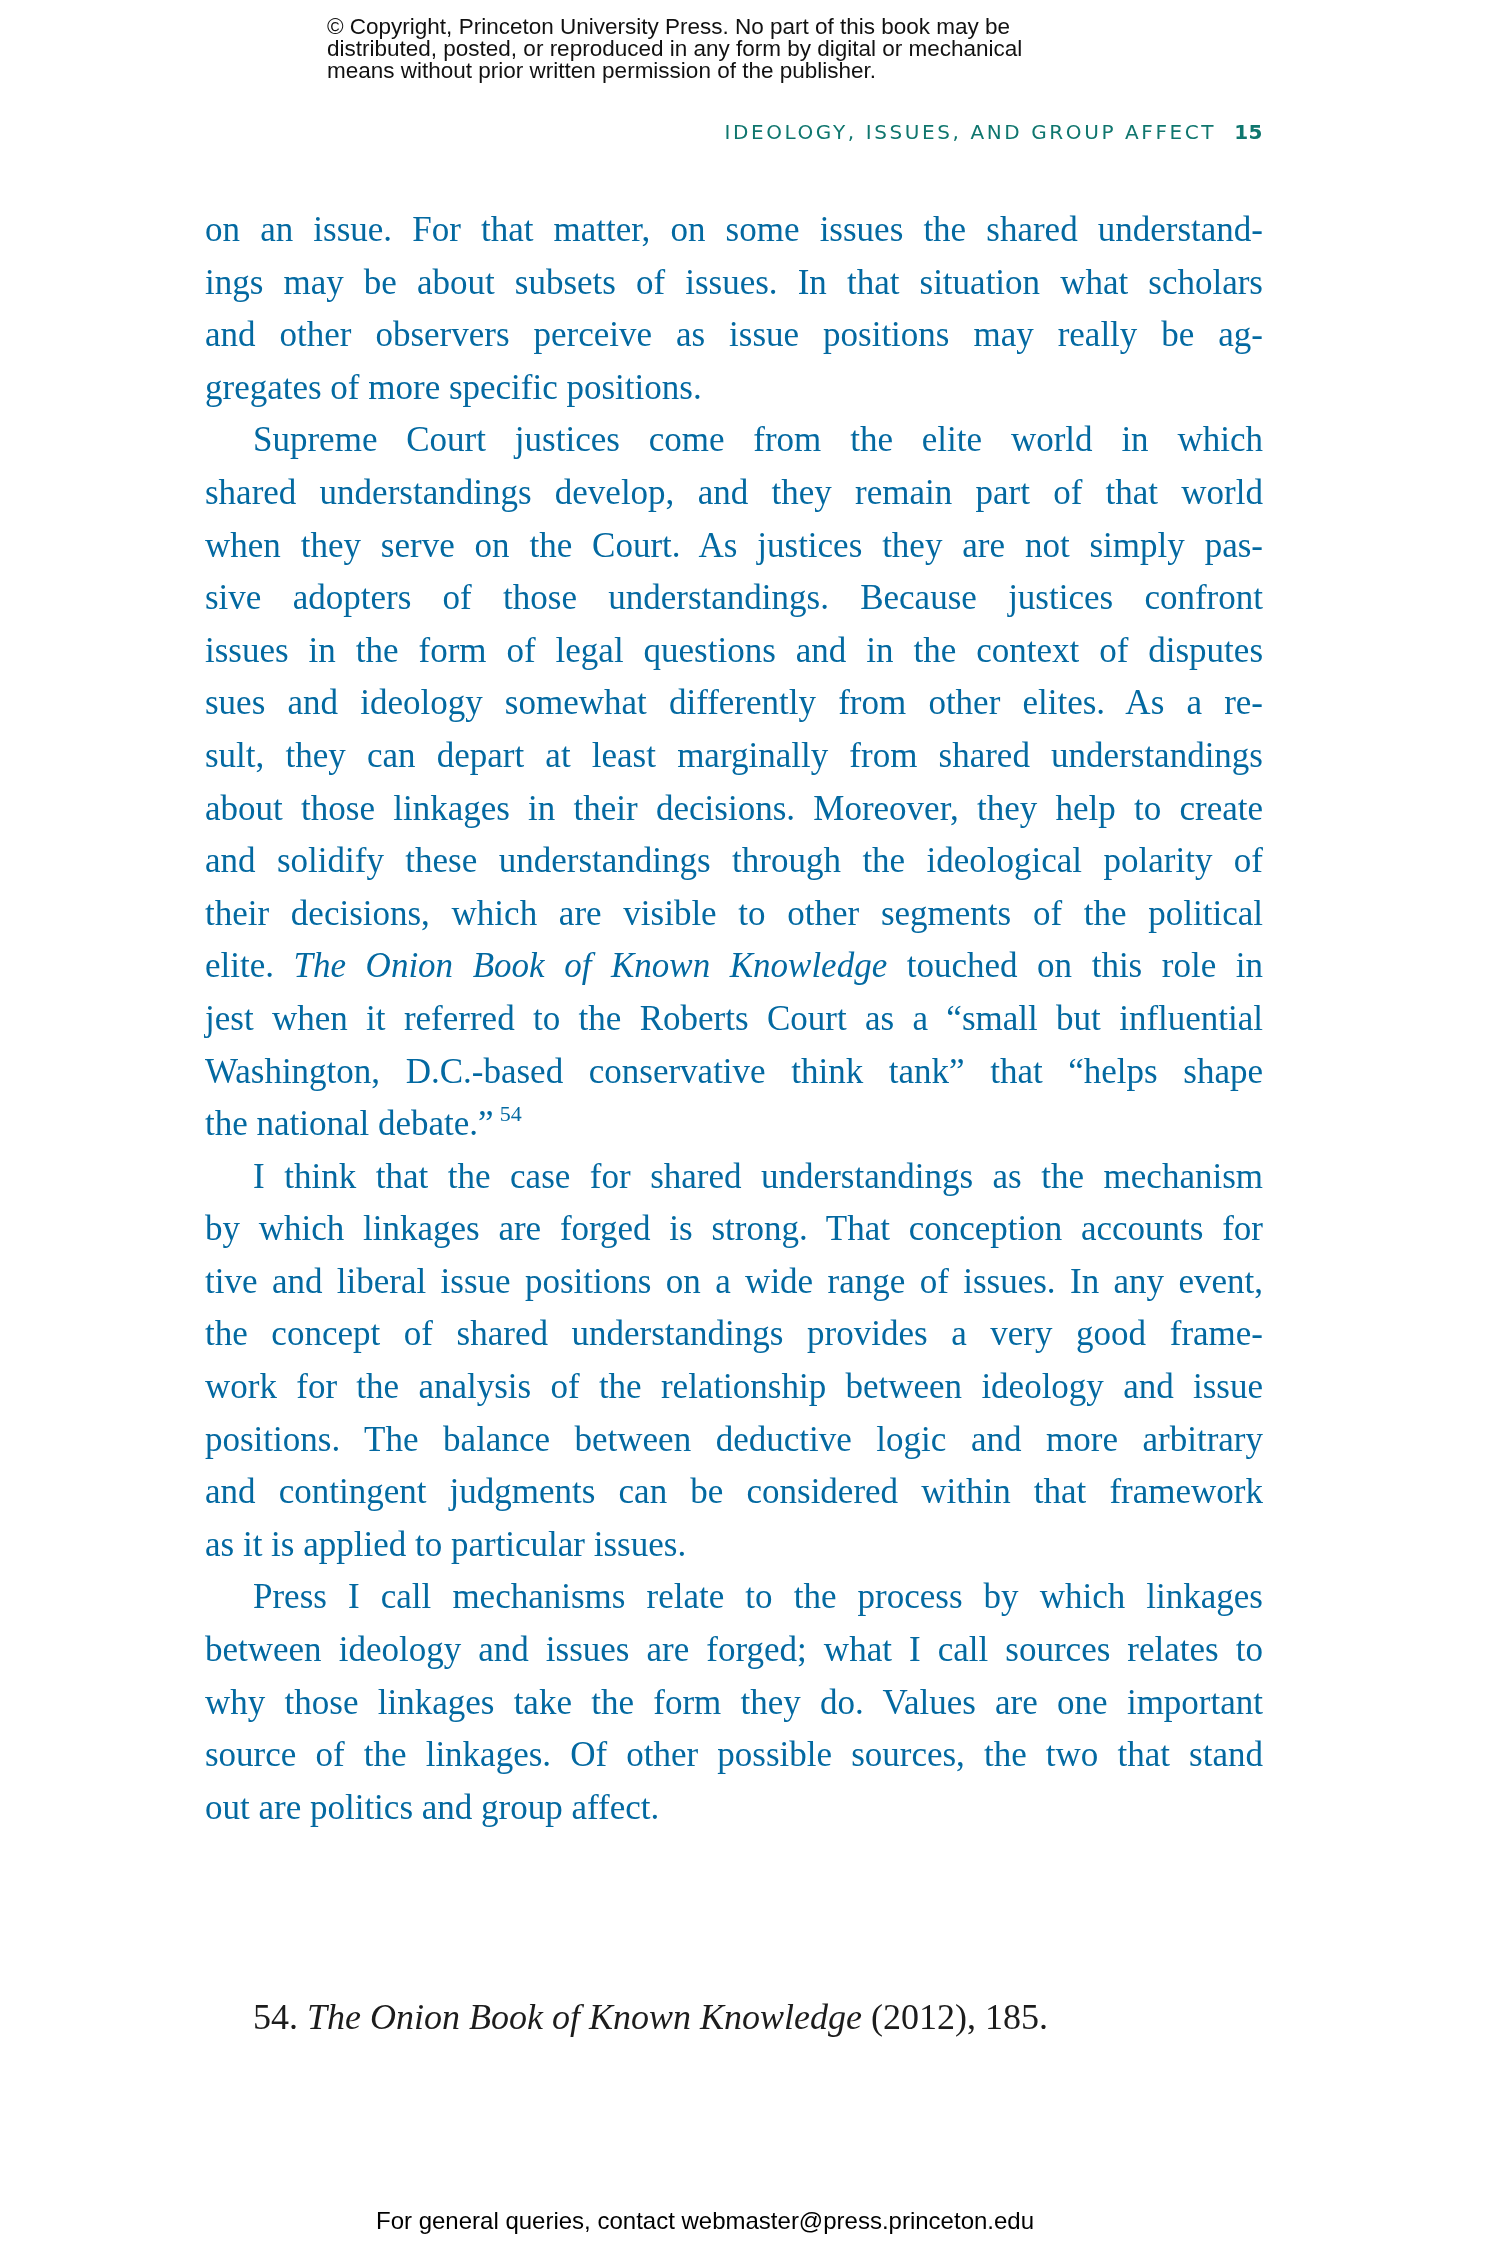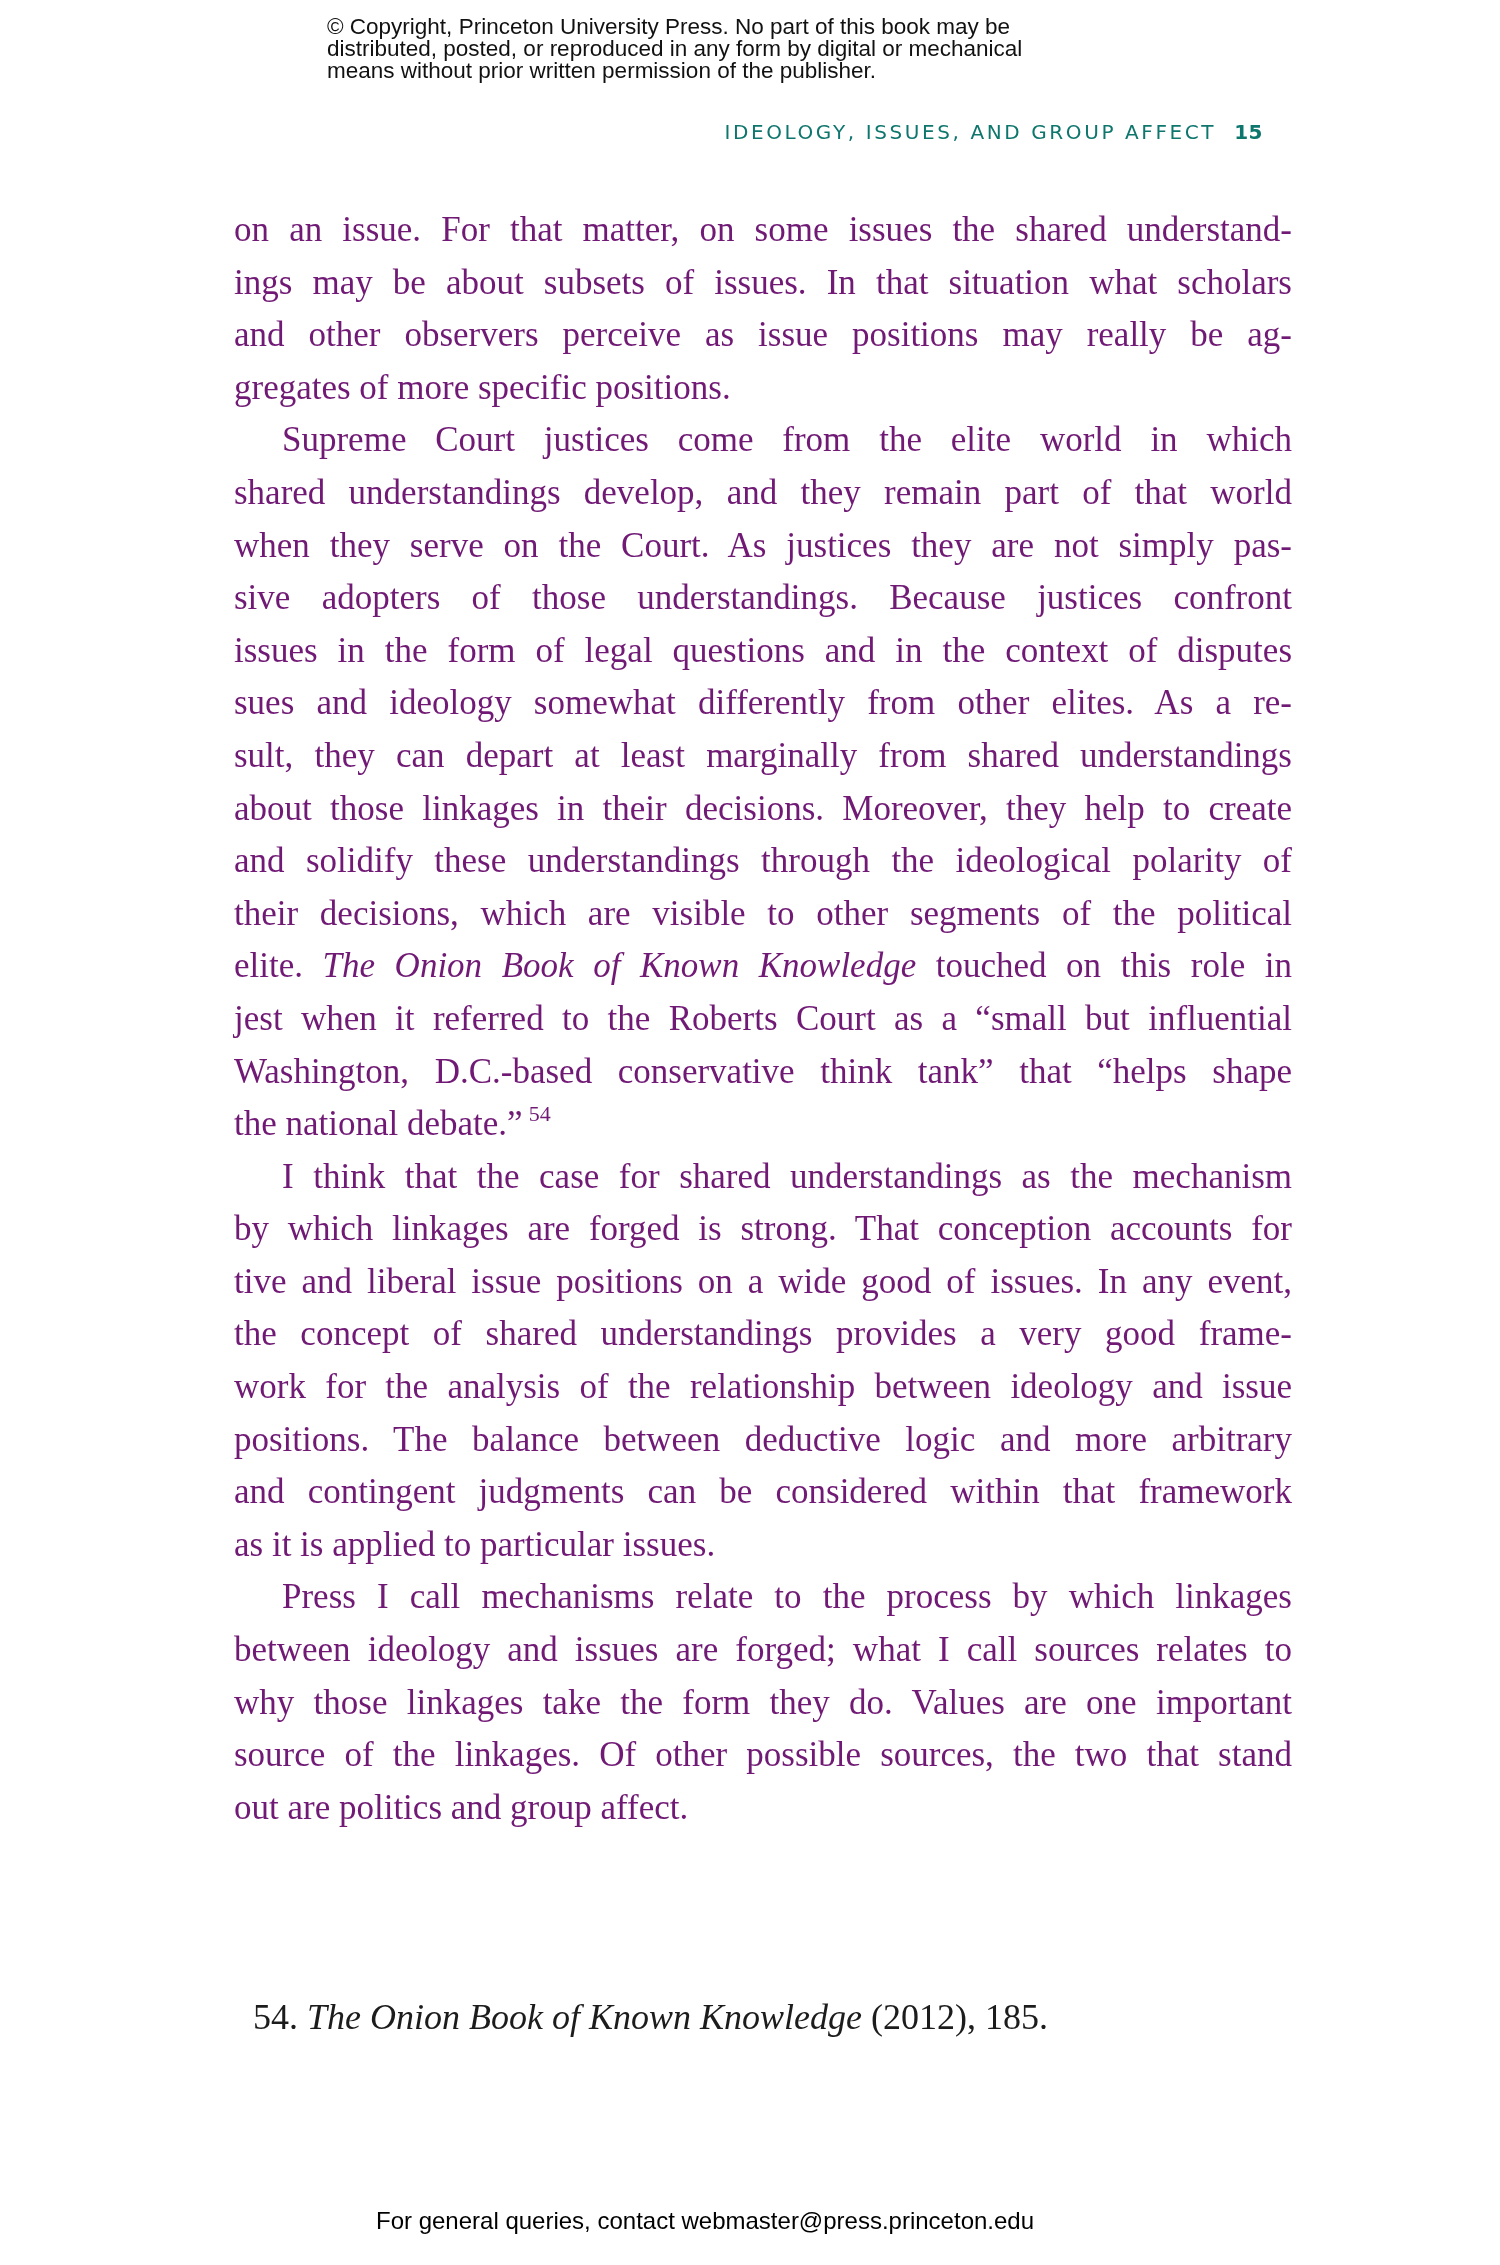--- a/index.html
+++ b/index.html
@@ -45,22 +45,21 @@
     margin-left: 18px;
   }
   .body-text {
     position: absolute;
     left: 205px;
     top: 204px;
     width: 1058px;
     font-family: "Liberation Serif", serif;
     font-size: 35px;
     line-height: 52.6px;
-    color: #701a75;
-    margin-left: 29px;
+    color: #0369a1;
   }
   .para {
     margin: 0;
   }
   .line {
     display: block;
     text-align: justify;
     text-align-last: justify;
     white-space: nowrap;
     height: 52.6px;
@@ -149,21 +148,21 @@
     <span class="line"><span class="line-inner" style="white-space: normal; width: 100%;">their decisions, which are visible to other segments of the political</span></span>
     <span class="line"><span class="line-inner" style="white-space: normal; width: 100%;"><span>elite. </span><span class="ital">The Onion Book of Known Knowledge</span><span> touched on this role in</span></span></span>
     <span class="line"><span class="line-inner" style="white-space: normal; width: 100%;">jest when it referred to the Roberts Court as a “small but influential</span></span>
     <span class="line"><span class="line-inner" style="white-space: normal; width: 100%;">Washington, D.C.-based conservative think tank” that “helps shape</span></span>
     <span class="line last"><span class="line-inner" style="white-space: normal; width: 100%;"><span>the national debate.”</span><sup class="fnref">54</sup></span></span>
   </p>
 
   <p class="para">
     <span class="line indent"><span class="line-inner" style="white-space: normal; width: 100%;">I think that the case for shared understandings as the mechanism</span></span>
     <span class="line"><span class="line-inner" style="white-space: normal; width: 100%;">by which linkages are forged is strong. That conception accounts for</span></span>
-    <span class="line"><span class="line-inner" style="white-space: normal; width: 100%;">tive and liberal issue positions on a wide good of issues. In any event,</span></span>
+    <span class="line"><span class="line-inner" style="white-space: normal; width: 100%;">tive and liberal issue positions on a wide range of issues. In any event,</span></span>
     <span class="line"><span class="line-inner" style="white-space: normal; width: 100%;">the concept of shared understandings provides a very good frame-</span></span>
     <span class="line"><span class="line-inner" style="white-space: normal; width: 100%;">work for the analysis of the relationship between ideology and issue</span></span>
     <span class="line"><span class="line-inner" style="white-space: normal; width: 100%;">positions. The balance between deductive logic and more arbitrary</span></span>
     <span class="line"><span class="line-inner" style="white-space: normal; width: 100%;">and contingent judgments can be considered within that framework</span></span>
     <span class="line last"><span class="line-inner" style="white-space: normal; width: 100%;">as it is applied to particular issues.</span></span>
   </p>
 
   <p class="para">
     <span class="line indent"><span class="line-inner" style="white-space: normal; width: 100%;">Press I call mechanisms relate to the process by which linkages</span></span>
     <span class="line"><span class="line-inner" style="white-space: normal; width: 100%;">between ideology and issues are forged; what I call sources relates to</span></span>

